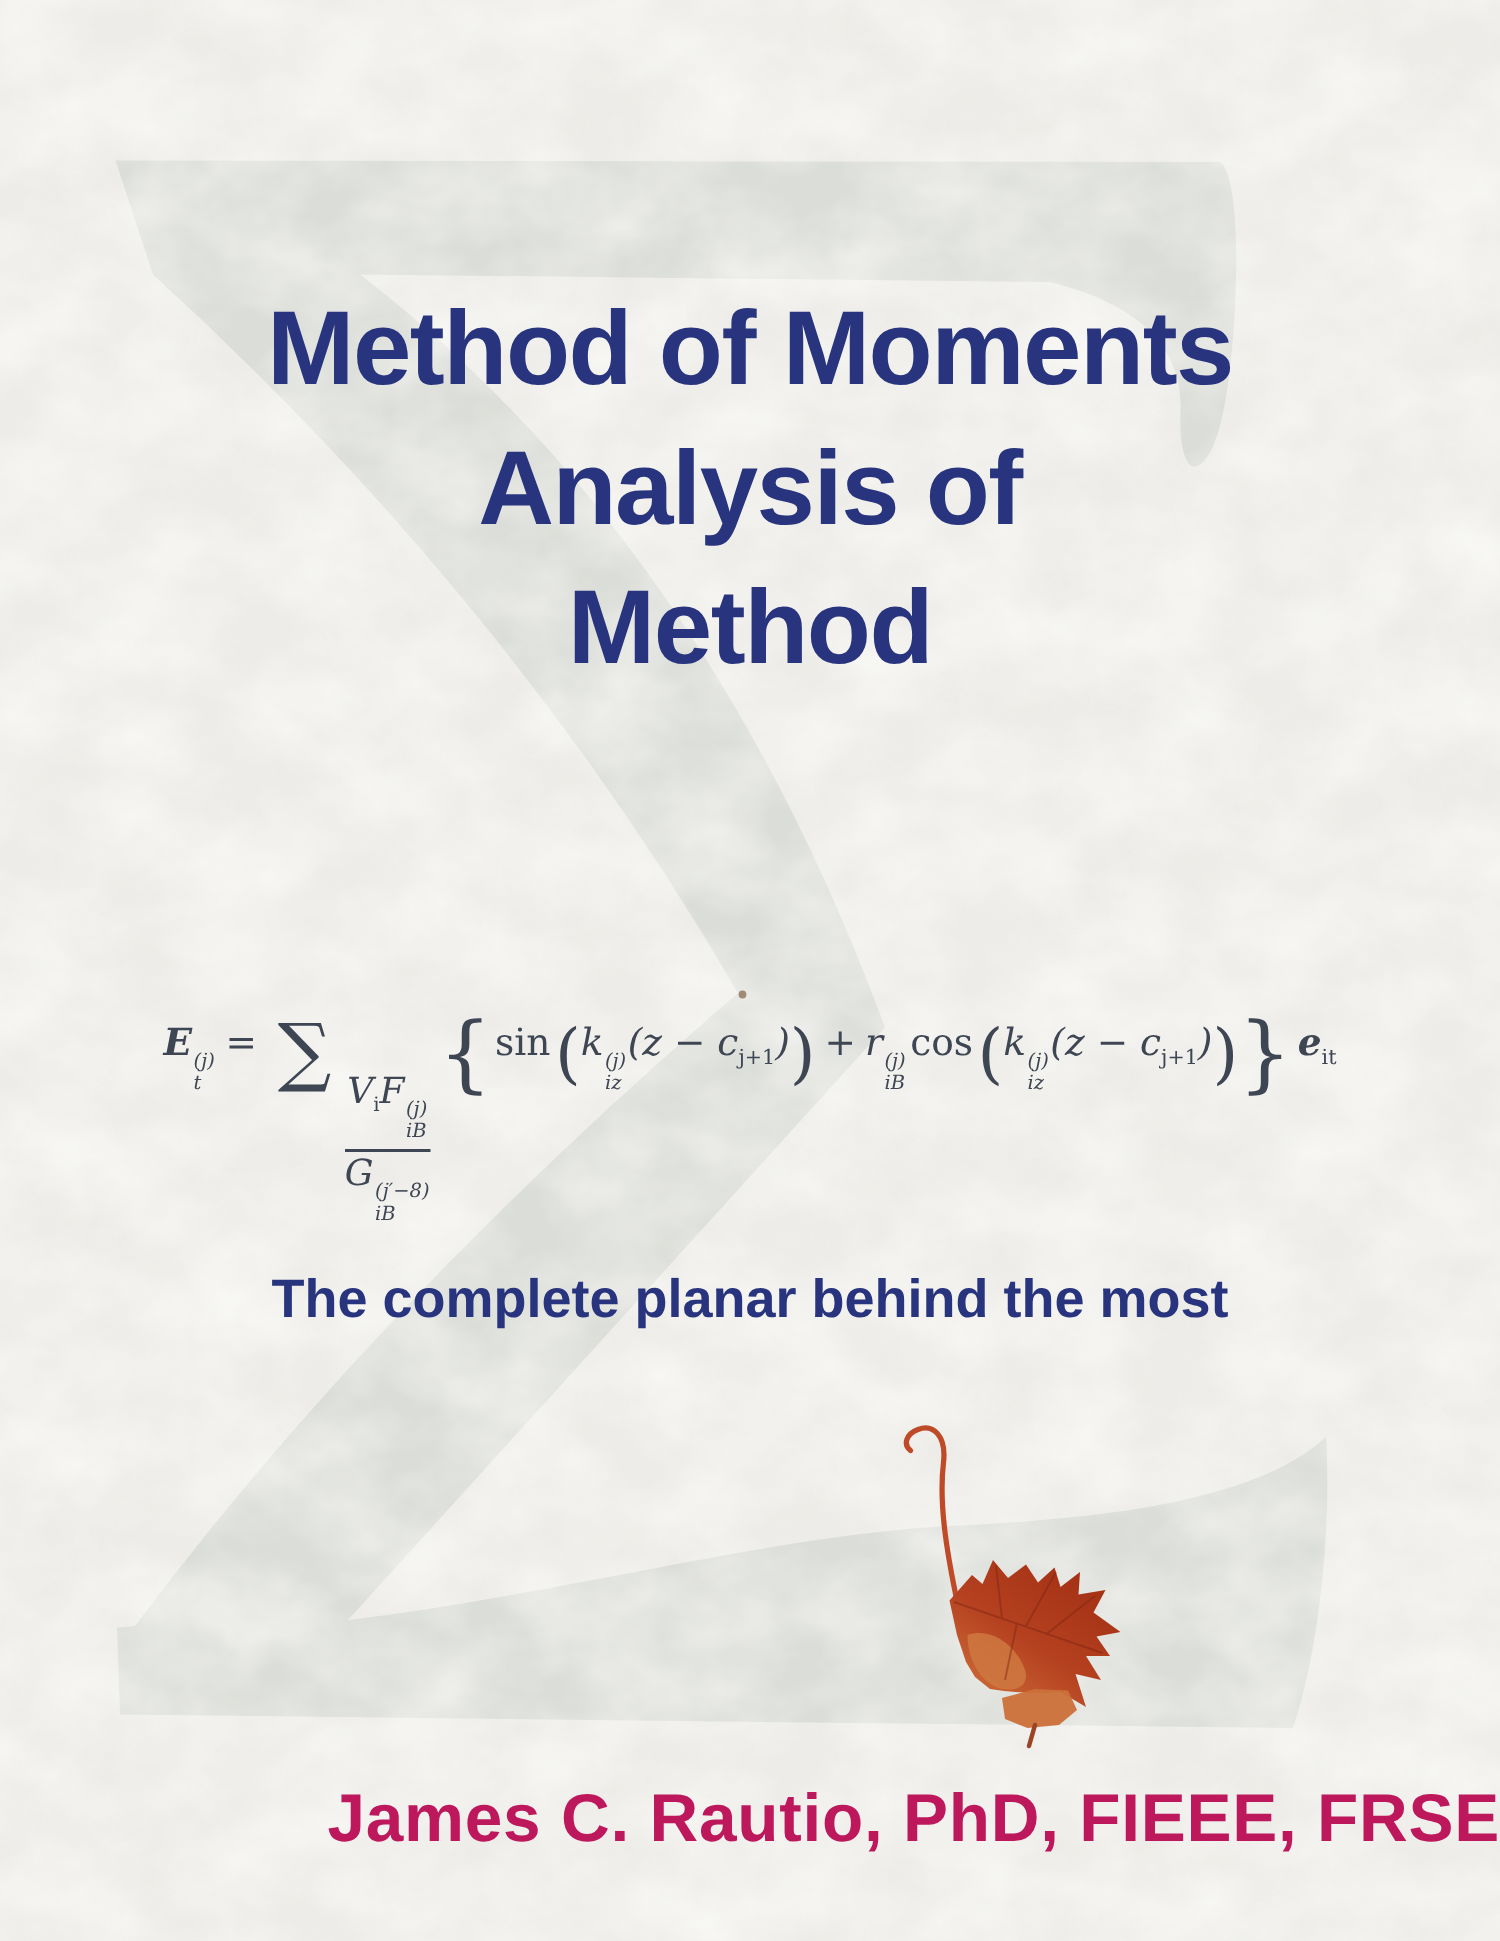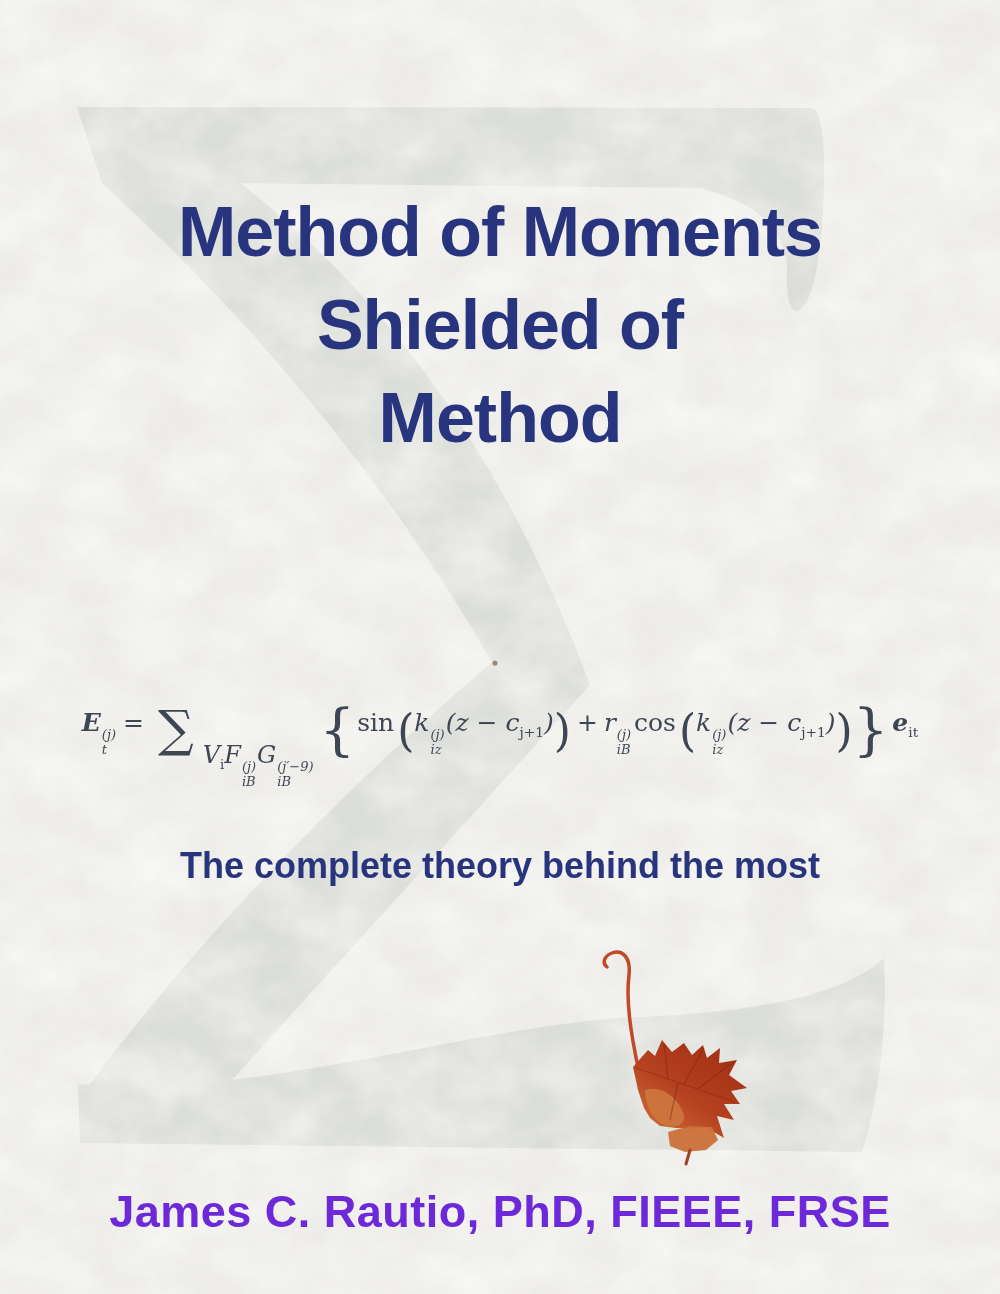--- a/index.html
+++ b/index.html
@@ -22,22 +22,22 @@
     letter-spacing:-1px;
   }
   .subtitle{
     position:absolute;top:843px;left:0;width:100%;
     text-align:center;
     color:#28357e;
     font-weight:bold;font-size:36px;line-height:46px;
   }
   .author{
     position:absolute;top:1186px;left:0;width:100%;
-    text-align:center;
-    color:#6d28d9;
+    text-align:right;
+    color:#be185d;
     font-weight:bold;font-size:45px;line-height:52px;
     letter-spacing:0.5px;
   }
 
   
   .equation{
     position:absolute;top:696px;left:0;width:100%;height:108px;
     display:flex;align-items:center;justify-content:center;
     font-family:"DejaVu Serif",serif;
     color:#3e4653;
@@ -49,21 +49,21 @@
   .bold{font-weight:bold;}
   .eq sub, .equation sub{font-size:0.55em;}
   .ss{
     display:inline-flex;flex-direction:column;align-items:flex-start;
     font-size:13px;line-height:1.15;
     vertical-align:-0.62em;
     font-style:italic;
     margin:0 1px 0 1px;
   }
   .frac{
-    display:inline-flex;flex-direction:row;align-items:center;
+    display:inline-flex;flex-direction:column;align-items:center;
     vertical-align:-1.35em;
     margin:0 5px;
     font-size:24px;line-height:1.05;
   }
   .frac .bar{align-self:stretch;height:2px;background:currentColor;margin:3px 0 2px 0;}
   .sum{font-style:normal;font-size:50px;line-height:0;vertical-align:-0.30em;margin:0 4px 0 8px;}
   .bigp{font-style:normal;font-size:44px;line-height:0;vertical-align:-0.33em;font-weight:400;}
   .brace{font-style:normal;font-size:56px;line-height:0;vertical-align:-0.33em;font-weight:400;}
   .op{margin:0 6px;font-style:normal;}
   .fn{font-style:normal;margin:0 3px 0 2px;}
@@ -154,52 +154,52 @@
         <path d="M 698 1089 L 730 1064"></path>
         <path d="M 678 1082 L 670 1120"></path>
       </g>
     </g>
   </svg>
 
   <div class="text-layer">
 
     <div class="title">
       <div>Method of Moments</div>
-      <div>Shielded of</div>
+      <div>Analysis of</div>
       <div>Method</div>
     </div>
 
     <div class="equation">
       <span class="eq-row">
         <span class="it bold">E</span><span class="ss">
             <span>(j)</span>
             <span>t</span>
           </span><span class="op">=</span><span class="sum">∑</span><span class="frac">
             <span class="fnum"><span class="it">V</span><sub>i</sub><span class="it">F</span><span class="ss">
                 <span>(j)</span>
                 <span>iB</span>
               </span></span>
             <span class="bar"></span>
             <span class="fden"><span class="it">G</span><span class="ss">
-                <span>(j′−9)</span>
+                <span>(j′−8)</span>
                 <span>iB</span>
               </span></span>
           </span><span class="brace">{</span><span class="fn">sin</span><span class="bigp">(</span><span class="it">k</span><span class="ss">
             <span>(j)</span>
             <span>iz</span>
           </span><span class="it">(z − c</span><sub>j+1</sub><span class="it">)</span><span class="bigp">)</span><span class="op">+</span><span class="it">r</span><span class="ss">
             <span>(j)</span>
             <span>iB</span>
           </span><span class="fn">cos</span><span class="bigp">(</span><span class="it">k</span><span class="ss">
             <span>(j)</span>
             <span>iz</span>
           </span><span class="it">(z − c</span><sub>j+1</sub><span class="it">)</span><span class="bigp">)</span><span class="brace">}</span><span class="it bold" style="margin-left:4px">e</span><sub>it</sub>
       </span>
     </div>
 
     <div class="subtitle">
-      <div>The complete theory behind the most</div>
+      <div>The complete planar behind the most</div>
     </div>
 
     <div class="author">James C. Rautio, PhD, FIEEE, FRSE</div>
 
   </div>
 </div>
 
 </body></html>

